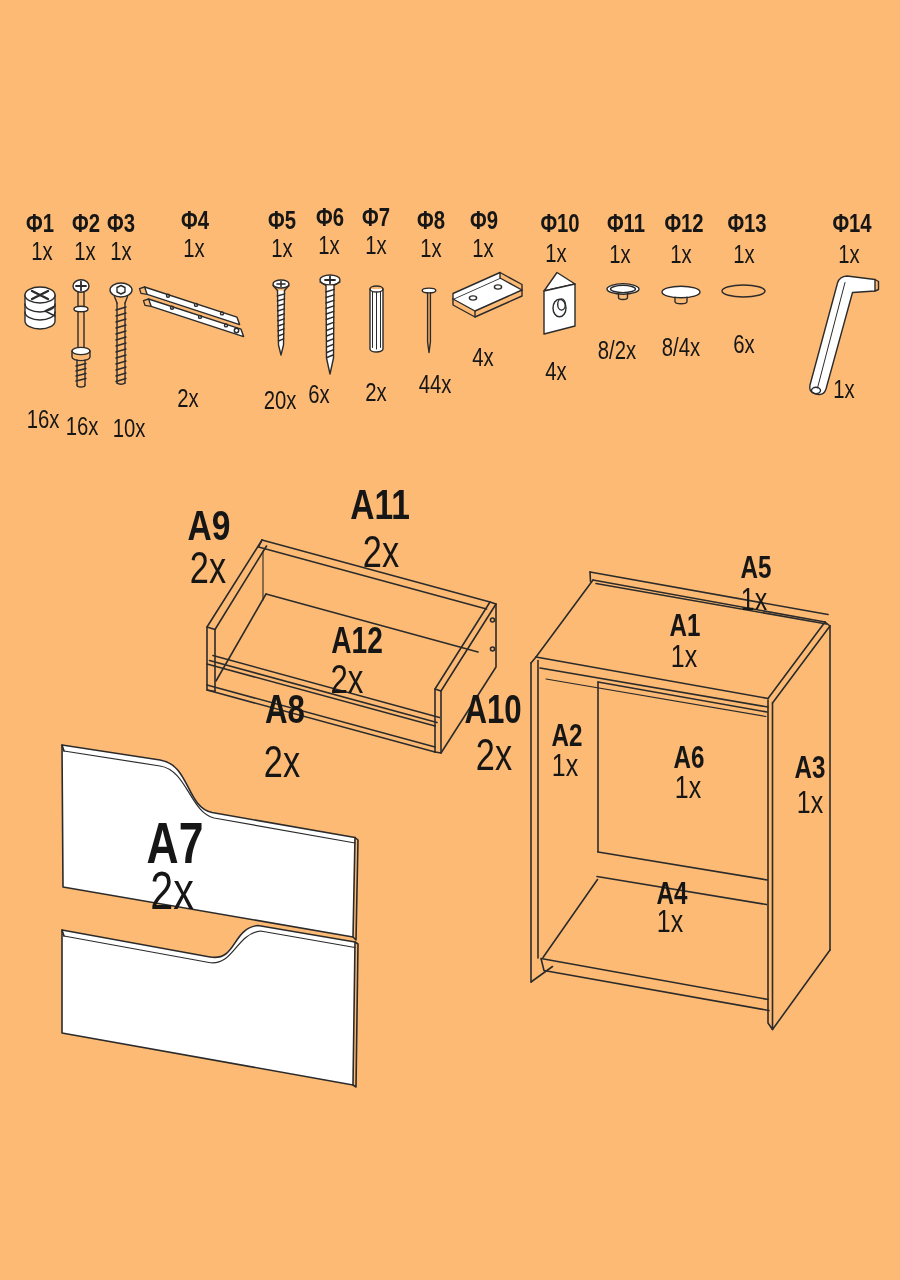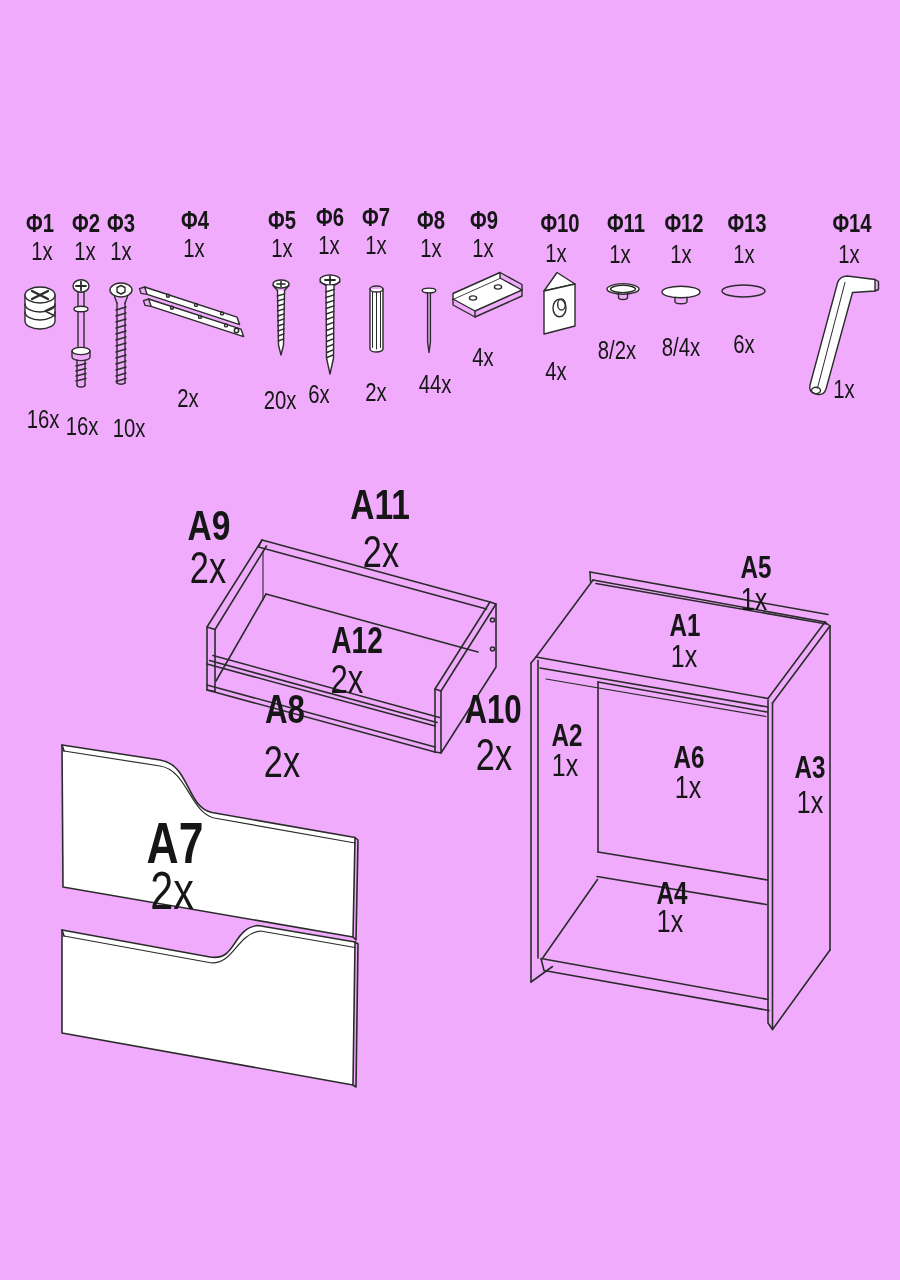--- a/index.html
+++ b/index.html
@@ -1,16 +1,16 @@
 <!DOCTYPE html>
 <html><head>
 <meta charset="utf-8">
 <style>
   html,body{margin:0;padding:0;background:#ffffff;}
-  #sheet{position:relative;width:900px;height:1280px;background:#f0abfc;overflow:hidden;
+  #sheet{position:relative;width:900px;height:1280px;background:#fdba74;overflow:hidden;
          font-family:"Liberation Sans",sans-serif;}
   #art{position:absolute;left:0;top:0;}
   .t{position:absolute;white-space:nowrap;line-height:1;color:#161616;
      transform:translateX(-50%) scaleX(0.78);transform-origin:50% 0;
      font-family:"Liberation Sans",sans-serif;}
   .b{font-weight:bold;}
   .hw{font-size:26px;}
   .hwq{font-size:26px;}
 </style>
 </head>

